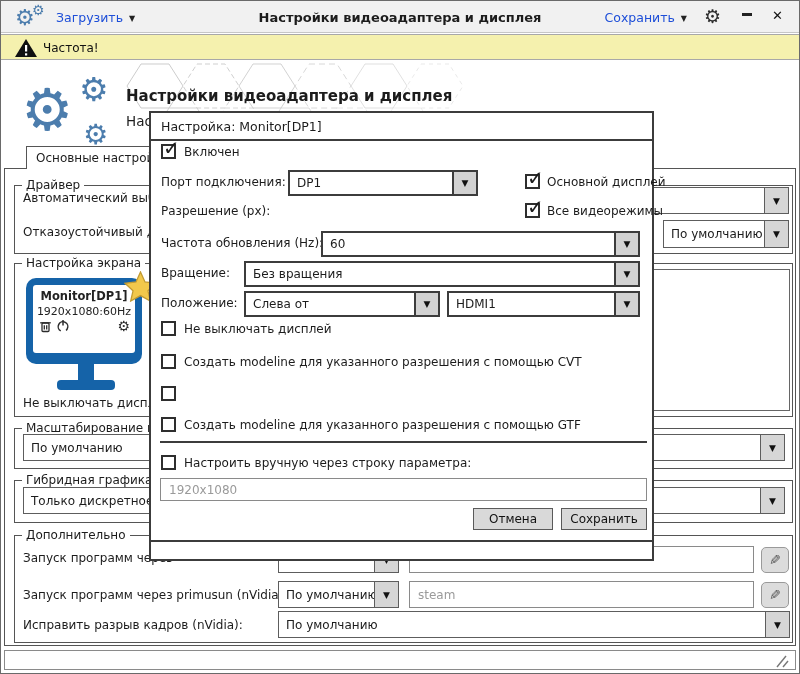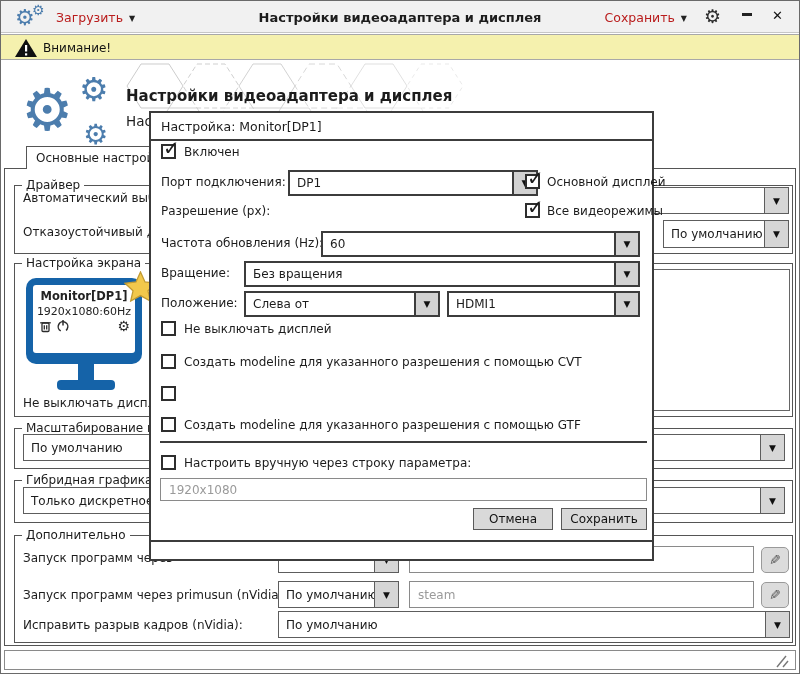--- a/index.html
+++ b/index.html
@@ -11,21 +11,21 @@
   }
   
   .titlebar {
     position:absolute; left:0; top:0; width:798px; height:32px;
     background:#f1f1f1; border-bottom:1px solid #c6c6c6;
   }
   .gear-glyph::before { content:"⚙"; line-height:1; display:block; }
   .app-logo-sm { position:absolute; left:14px; top:4px; width:34px; height:26px; color:#4c7dad; }
   .app-logo-sm .g1 { position:absolute; left:0; top:2px; font-size:22px; }
   .app-logo-sm .g2 { position:absolute; left:17px; top:-2px; font-size:14px; }
-  .tb-text { position:absolute; top:9px; font-size:12.5px; color:#b91c1c; cursor:default; }
+  .tb-text { position:absolute; top:9px; font-size:12.5px; color:#1d4ed8; cursor:default; }
   .mini-arrow::after { content:"▼"; font-size:8px; margin-left:6px; color:#222; vertical-align:1px; }
   .tb-title { position:absolute; top:9px; left:0; width:100%; text-align:center; font-size:13px; font-weight:600; }
   .tb-gear { position:absolute; right:78px; top:6px; font-size:19px; color:#2c2c2c; }
   .min-btn { position:absolute; right:47px; top:12px; width:10px; height:3px; background:#222; }
   .close-btn { position:absolute; right:16px; top:7px; font-size:13px; color:#111; }
   .close-btn::before { content:"✕"; }
   
   .warnbar {
     position:absolute; left:0; top:33px; width:798px; height:26px;
     background:#f5f1ae; border-top:1px solid #a8a8a8; border-bottom:1px solid #a8a8a8;
@@ -110,21 +110,21 @@
     <span class="min-btn"></span>
     <span class="close-btn"></span>
   </div>
 
   <div class="warnbar">
     <svg class="warn-tri" width="24" height="20">
       <path d="M12 1 L23 19 L1 19 Z" fill="#101010"></path>
       <rect x="11" y="7" width="2.2" height="6.5" fill="#ffffff"></rect>
       <rect x="11" y="15.3" width="2.2" height="2.2" fill="#ffffff"></rect>
     </svg>
-    <span class="warn-text">Внимание!</span>
+    <span class="warn-text">Частота!</span>
   </div>
 
   <svg class="hexes" width="372" height="76">
     <g fill="none" stroke="#c7c7c7" stroke-width="1">
       <path d="M28 4 L56 4 L70 26 L56 48 L28 48 L14 26 Z" opacity="0.9"></path>
       <path d="M84 4 L112 4 L126 26 L112 48 L84 48 L70 26 Z" opacity="0.85" stroke-dasharray="5 3"></path>
       <path d="M140 4 L168 4 L182 26 L168 48 L140 48 L126 26 Z" opacity="0.8"></path>
       <path d="M196 4 L224 4 L238 26 L224 48 L196 48 L182 26 Z" opacity="0.7" stroke-dasharray="6 4"></path>
       <path d="M252 4 L280 4 L294 26 L280 48 L252 48 L238 26 Z" opacity="0.55"></path>
       <path d="M308 4 L336 4 L350 26 L336 48 L308 48 L294 26 Z" opacity="0.4" stroke-dasharray="4 4"></path>
@@ -241,21 +241,21 @@
   </svg>
 
   <div class="dialog dlg">
     <div class="dlg-title">Настройка: Monitor[DP1]</div>
     <div class="dlg-hdr-line"></div>
 
     <span class="cb checked" style="left:10px; top:31px;"></span>
     <span class="lbl" style="left:33px; top:32px;">Включен</span>
 
     <span class="lbl" style="left:10px; top:62px;">Порт подключения:</span>
-    <div class="dd dark" style="left:137px; top:57px; width:250px; height:26px;">
+    <div class="dd dark" style="left:137px; top:57px; width:190px; height:26px;">
       <span class="dd-val">DP1</span>
       <span class="dd-arrow"></span>
     </div>
     <span class="cb checked" style="left:374px; top:61px;"></span>
     <span class="lbl" style="left:396px; top:62px;">Основной дисплей</span>
 
     <span class="lbl" style="left:10px; top:91px;">Разрешение (px):</span>
     <span class="cb checked" style="left:374px; top:90px;"></span>
     <span class="lbl" style="left:396px; top:91px;">Все видеорежимы</span>
 

